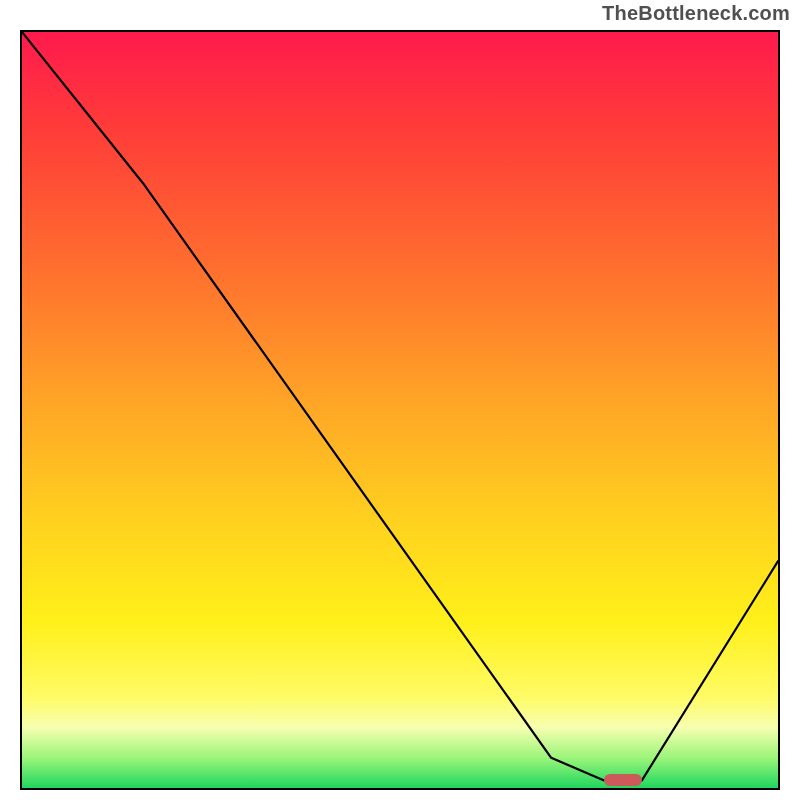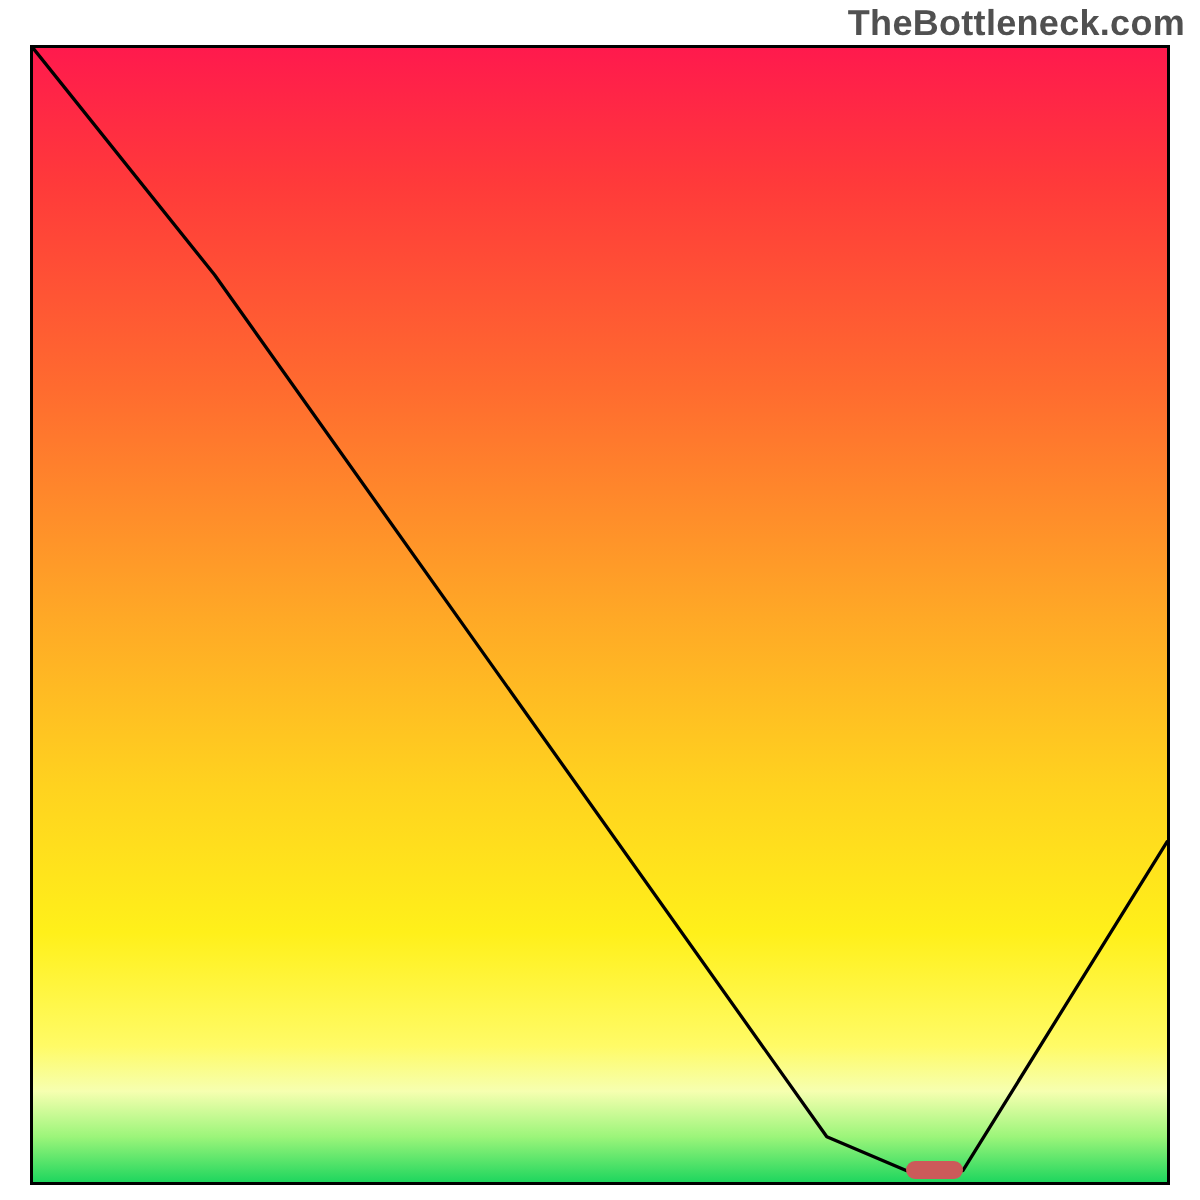--- a/index.html
+++ b/index.html
@@ -12,21 +12,21 @@
   }
   .container {
     position: relative;
     width: 800px;
     height: 800px;
   }
   .watermark {
     position: absolute;
     top: 2px;
     right: 10px;
-    font-size: 24px;
+    font-size: 20px;
     font-weight: bold;
     color: #505050;
     letter-spacing: 0.2px;
   }
   .plot-area {
     position: absolute;
     top: 30px;
     left: 20px;
     width: 760px;
     height: 760px;

